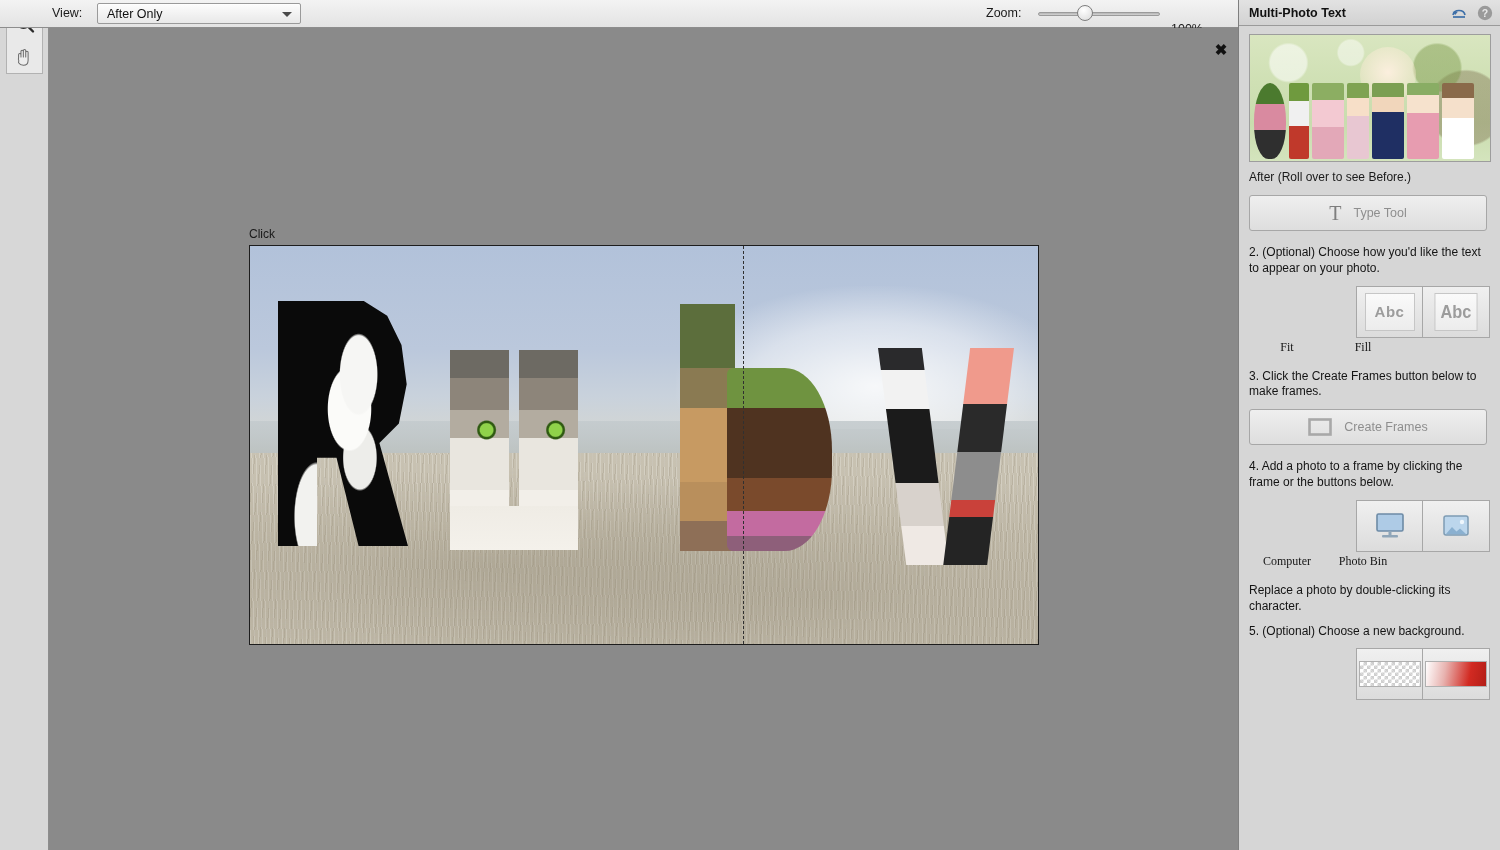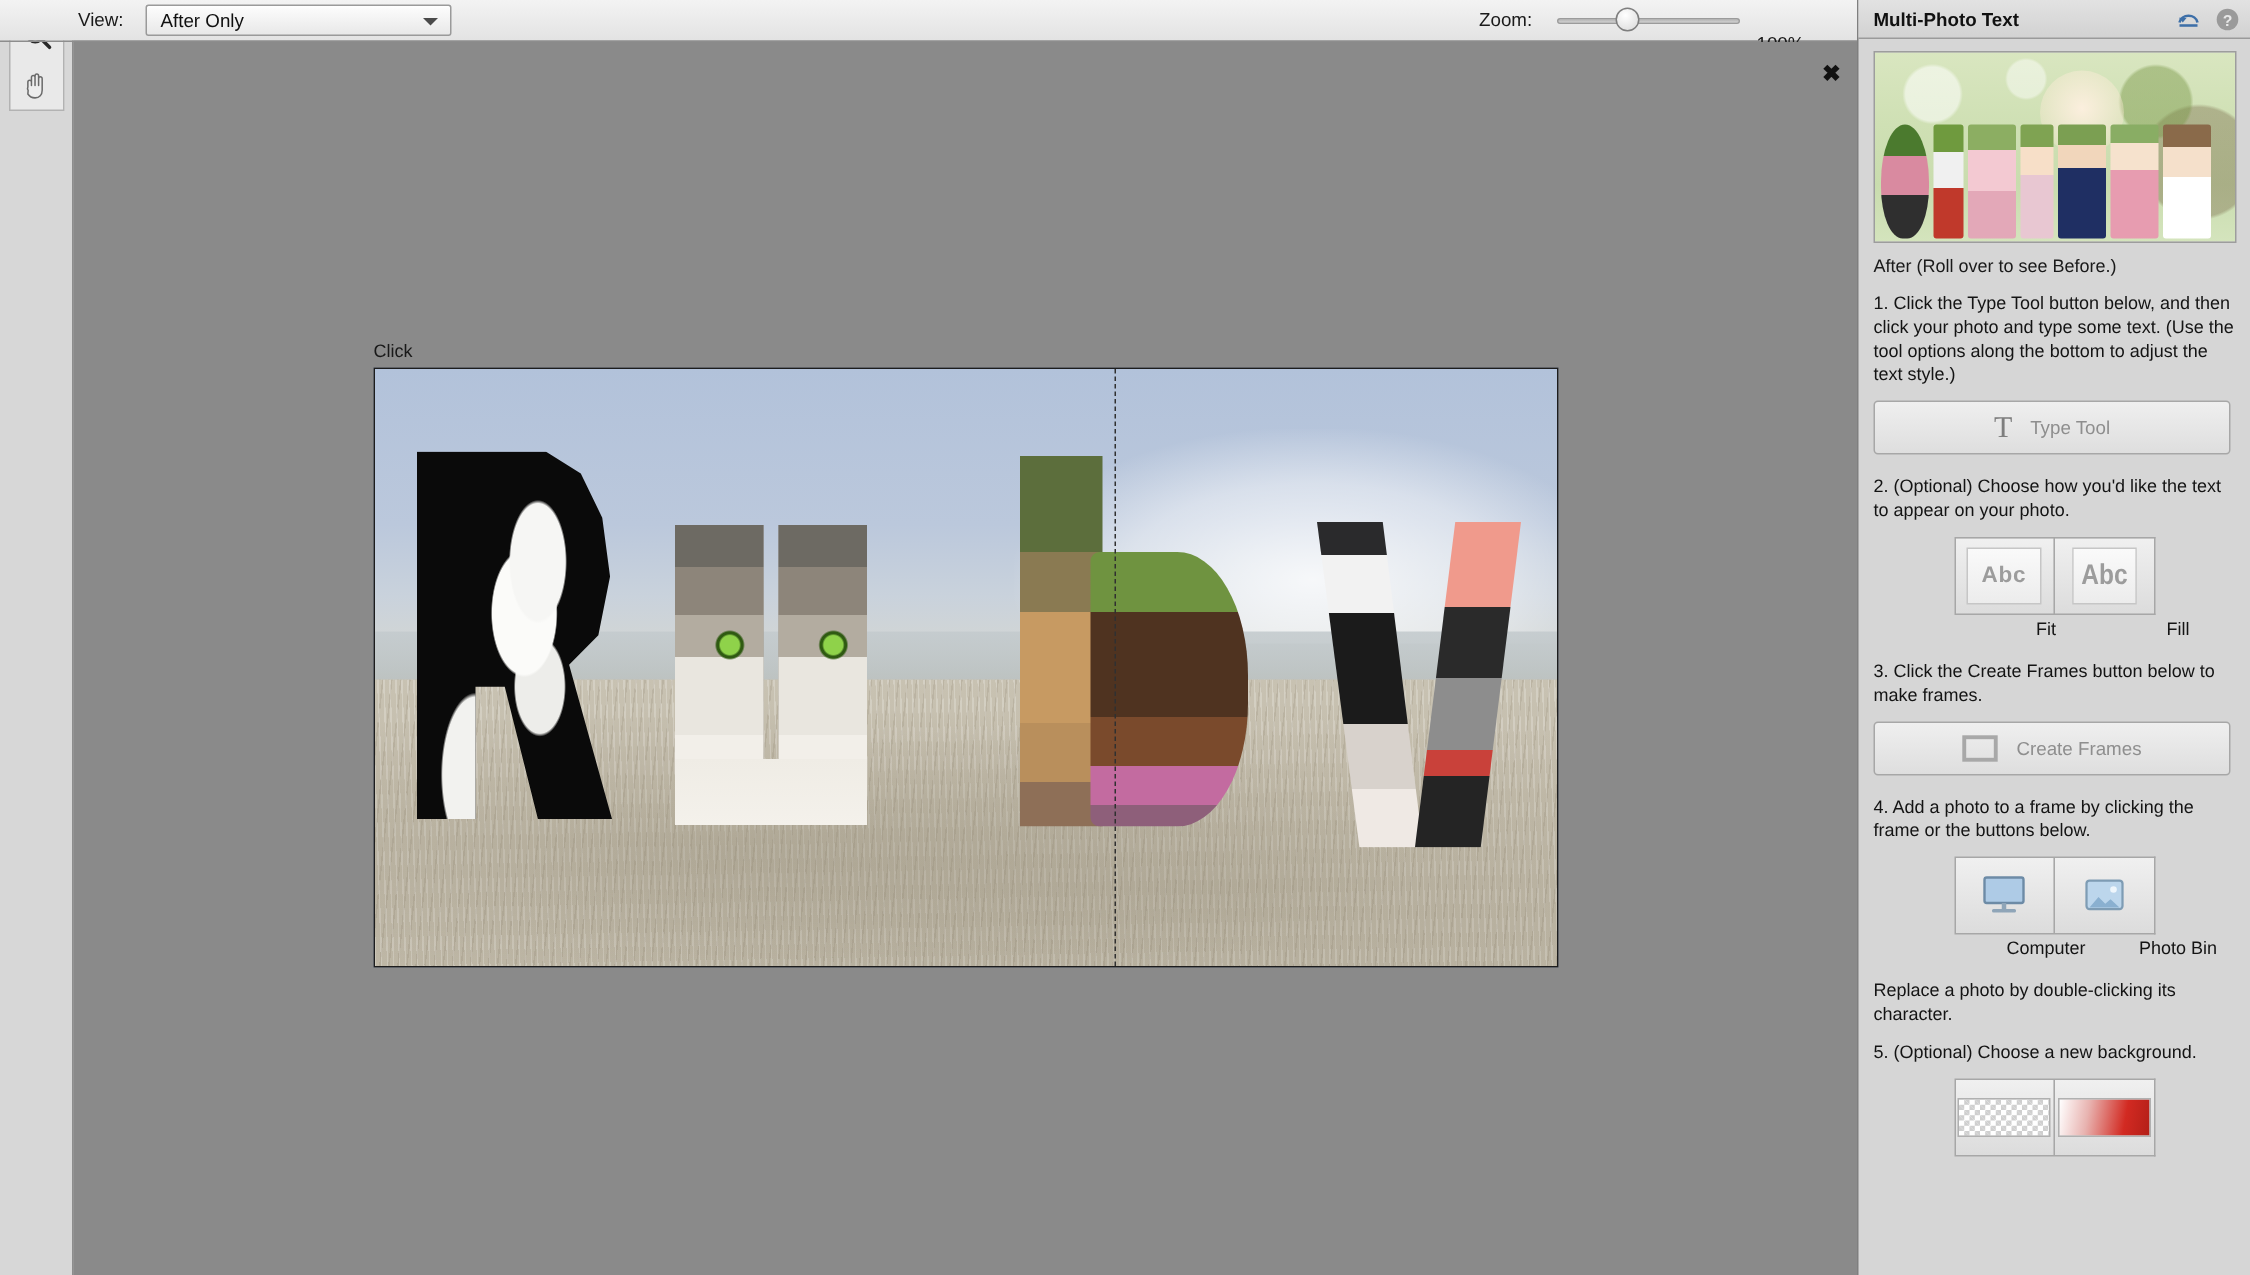--- a/index.html
+++ b/index.html
@@ -181,27 +181,27 @@
   .caption { font-size: 12px; color: #1a1a1a; margin: 2px 0 11px 0; }
   .step { font-size: 12px; color: #141414; line-height: 1.32; margin-bottom: 9px; }
 
   .wide-btn {
     width: 238px; height: 36px; margin: 0 0 14px 0;
     background: linear-gradient(#efefef, #dedede);
     border: 1px solid #a7a7a7; border-radius: 3px;
     display: flex; align-items: center; justify-content: center; gap: 12px;
     font-size: 12.5px; color: #8e8e8e;
   }
-  .btn-pair { display: flex; justify-content: center; margin-bottom: 2px; }
+  .btn-pair { display: flex; justify-content: flex-end; margin-bottom: 2px; }
   .sq-btn { width: 67px; height: 52px;
     background: linear-gradient(#f0f0f0, #dcdcdc);
     border: 1px solid #a7a7a7;
     display: flex; align-items: center; justify-content: center; }
   .sq-btn + .sq-btn { border-left: none; }
-  .pair-labels { display: flex; justify-content: flex-end; gap: 12px; margin-bottom: 14px; }
+  .pair-labels { display: flex; justify-content: flex-start; gap: 0; margin-bottom: 14px; font-family: Liberation Serif, serif; }
   .pair-labels span { width: 76px; text-align: center; font-size: 12px; color: #141414; }
 
   .abc-box { width: 50px; height: 38px; background: linear-gradient(#fafafa,#ececec);
     border: 1px solid #c6c6c6; display: flex; align-items: center; justify-content: center;
     color: #9c9c9c; font-weight: bold; }
   .abc-fit { font-size: 15px; letter-spacing: .5px; }
   .abc-fill { font-size: 19px; transform: scaleX(.86); }
 
   .swatch { width: 62px; height: 26px; border: 1px solid #b0b0b0; }
   .sw-transparent {
@@ -305,21 +305,20 @@
             <div class="pv-l pv-l3"></div>
           <div class="pv-l pv-l4"></div>
             <div class="pv-l pv-l5"></div>
             <div class="pv-l pv-l6"></div>
           <div class="pv-l pv-l7"></div>
         </div>
       </div>
 
       <div class="caption">After (Roll over to see Before.)</div>
 
-      <div class="step">1. Click the Type Tool button below, and then click your photo and type some text. (Use the tool options along the bottom to adjust the text style.)</div>
 
       <div class="wide-btn">
         <span style="font-family:'Liberation Serif',serif;font-size:20px;color:#7e7e7e;">T</span>
         <span>Type Tool</span>
       </div>
 
       <div class="step">2. (Optional) Choose how you'd like the text to appear on your photo.</div>
 
       <div class="btn-pair">
         <div class="sq-btn">

